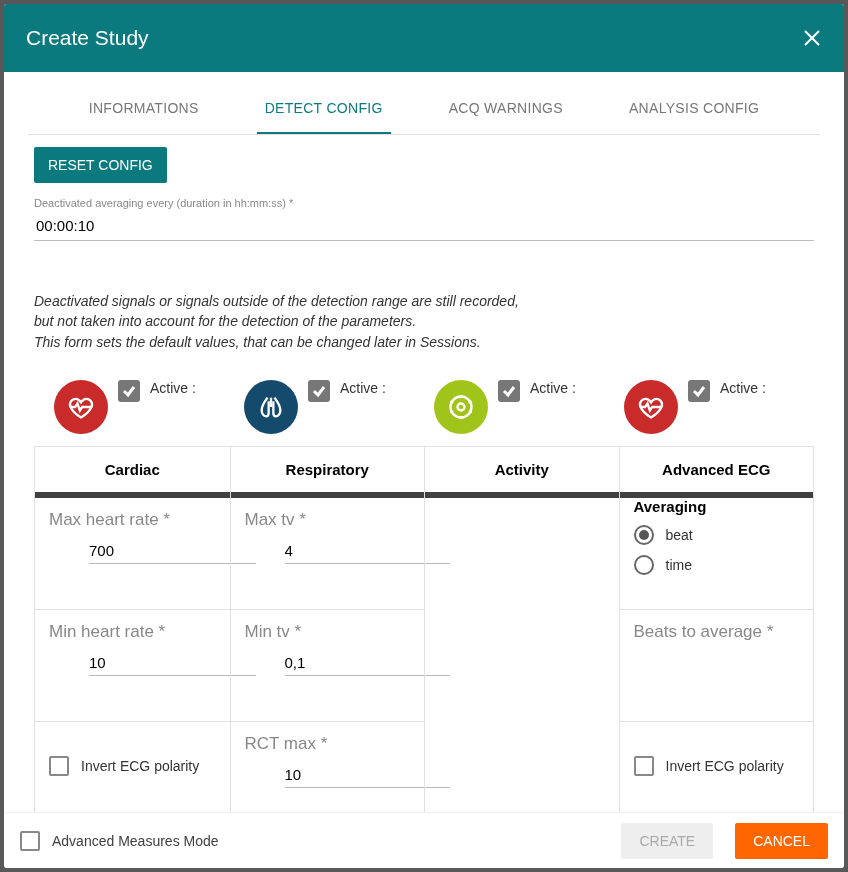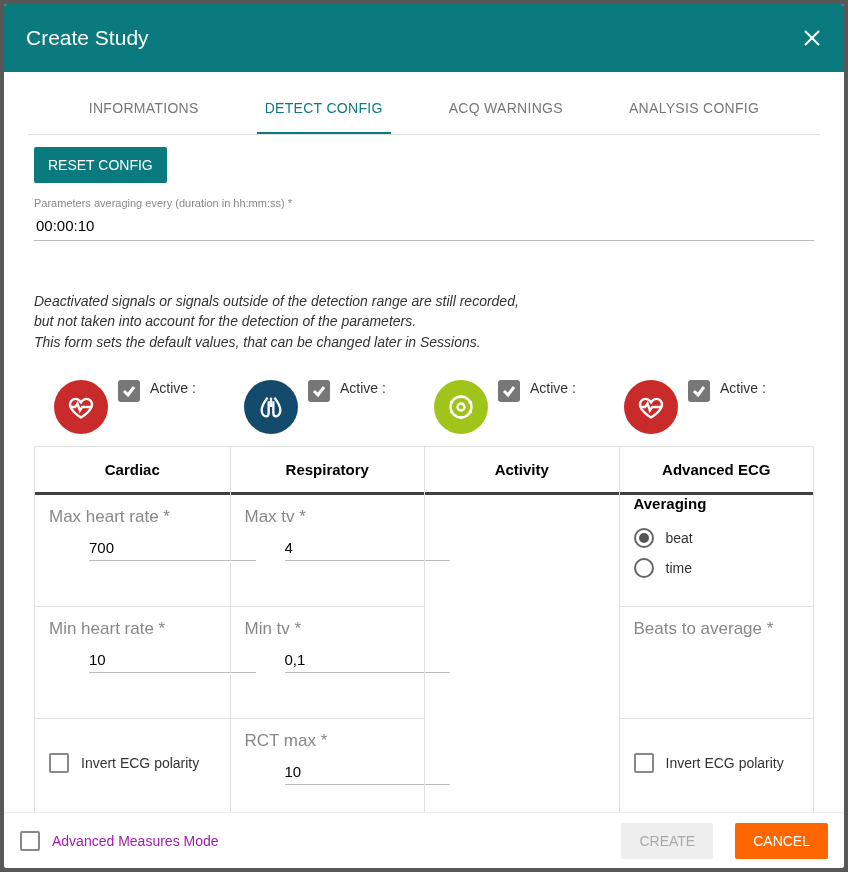--- a/index.html
+++ b/index.html
@@ -29,33 +29,33 @@
   .circ-icon svg { stroke: #fff; fill: none; stroke-width: 2; }
   .c-red { background: #c92a2a; }
   .c-blue { background: #144a6c; }
   .c-green { background: #a1c41a; }
   .chk { width: 22px; height: 22px; border-radius: 3px; background: #777; display:flex; align-items:center; justify-content:center; cursor:pointer; }
   .chk svg { stroke:#fff; stroke-width:3; fill:none; }
   .chip-label { font-size: 14px; color: #333; }
   .grid { display: grid; grid-template-columns: repeat(4, 1fr); border: 1px solid #e0e0e0; margin: 12px 0 0 0; }
   .grid .col { border-left: 1px solid #e0e0e0; }
   .grid .col:first-child { border-left: none; }
-  .col-head { text-align:center; font-weight: 700; font-size: 15px; padding: 14px 0; border-bottom: 3px solid #404040; }
+  .col-head { text-align:center; font-weight: 700; font-size: 15px; padding: 14px 0; border-bottom: 6px solid #404040; }
   .cell { border-bottom: 1px solid #e0e0e0; padding: 12px 14px; min-height: 112px; }
   .cell .mini-label { font-size: 17px; color: #888; }
   .mini-input { width: 100%; border: none; border-bottom: 1px solid #bbb; font-size: 15px; padding: 6px 0 4px 0; outline: none; background: transparent; margin-top: 6px; margin-left: 40px; }
   .checkbox-row { display:flex; align-items:center; gap:12px; font-size:14px; color:#333; padding-top: 22px;}
   .box { width: 20px; height: 20px; border: 2px solid #888; border-radius: 2px; cursor:pointer; flex-shrink:0;}
   .radio-group { padding-top: 0; }
-  .radio-title { font-weight: 700; font-size: 15px; margin-bottom: 16px; }
+  .radio-title { font-weight: 700; font-size: 15px; margin-bottom: 10px; }
   .radio-row { display:flex; align-items:center; gap:12px; font-size:14px; color:#333; margin: 10px 0; cursor: pointer;}
   .radio-outer { width:20px; height:20px; border:2px solid #666; border-radius:50%; display:flex; align-items:center; justify-content:center;}
   .radio-outer.selected::after { content:''; width:10px; height:10px; background:#555; border-radius:50%; }
   .footer { height: 56px; background:#fff; border-top:1px solid #eee; display:flex; align-items:center; padding: 0 16px; justify-content: space-between; }
-  .footer-left { display:flex; align-items:center; gap:12px; font-size:14px; color:#a21caf;}
+  .footer-left { display:flex; align-items:center; gap:12px; font-size:14px; color:#404040;}
   .footer-right { display:flex; gap:22px;align-items:flex-end;}
   .btn { padding: 10px 18px; font-size: 14px; font-weight:500; border:none; border-radius:2px; cursor:pointer;}
   .btn-create { background:#eee; color:#aaa; cursor: not-allowed;}
   .btn-cancel { background:#ff6600; color:#fff;}
 </style>
 </head>
 <body>
 
 <div class="backdrop"></div>
 <div class="modal">
@@ -75,21 +75,21 @@
       <div class="tab">INFORMATIONS</div>
       <div class="tab active">DETECT CONFIG</div>
       <div class="tab">ACQ WARNINGS</div>
       <div class="tab">ANALYSIS CONFIG</div>
     </div>
 
     <div class="content">
       <button class="reset-btn">RESET CONFIG</button>
 
       <div class="field-block">
-        <div class="field-label">Parameters averaging every (duration in hh:mm:ss) *</div>
+        <div class="field-label">Deactivated averaging every (duration in hh:mm:ss) *</div>
         <input class="field-input" value="00:00:10" style="">
       </div>
 
       <div class="note">
         <div>Deactivated signals or signals outside of the detection range are still recorded,</div>
         <div>but not taken into account for the detection of the parameters.</div>
         <div>This form sets the default values, that can be changed later in Sessions.</div>
       </div>
 
       <div class="signal-strip">

